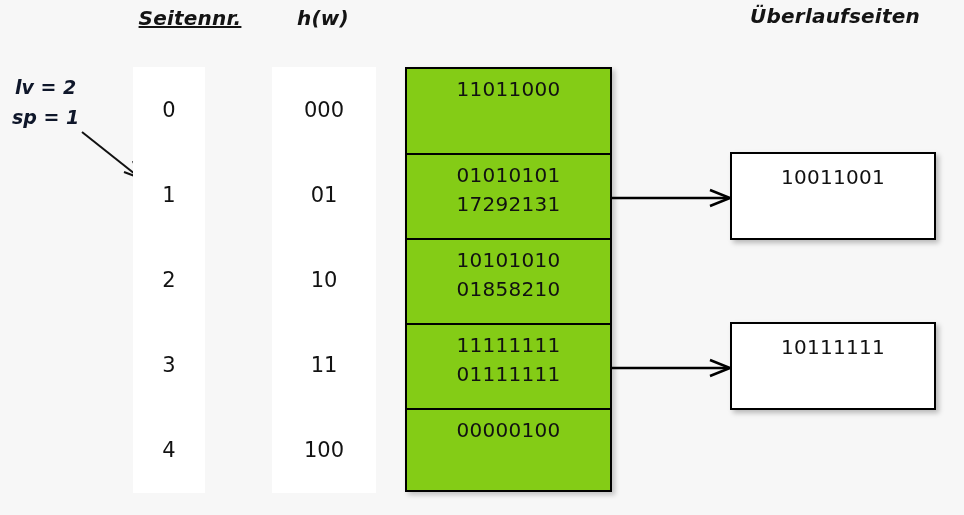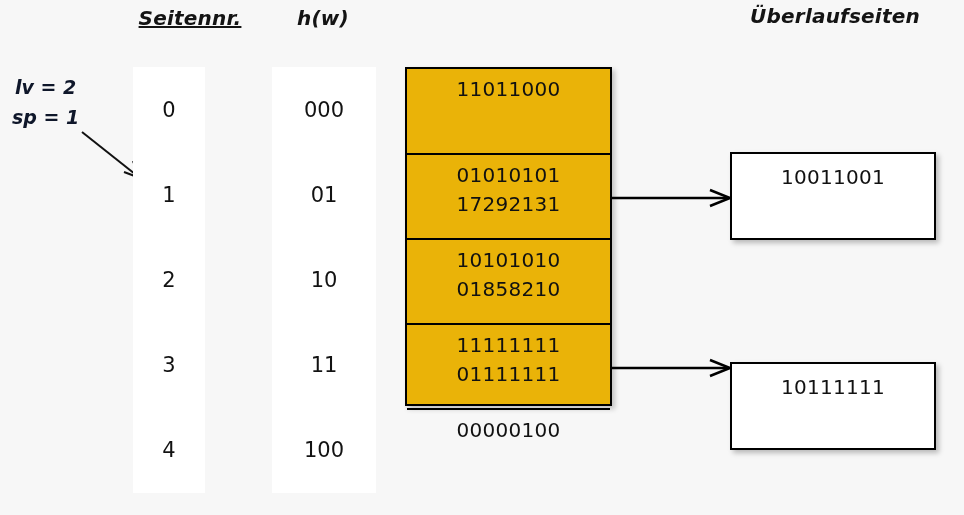--- a/index.html
+++ b/index.html
@@ -84,24 +84,24 @@
     font-weight: 500;
     color: #121212;
   }
 
   
   #seiten-table {
     position: absolute;
     left: 405px;
     top: 67px;
     width: 207px;
-    height: 339px;
+    height: 425px;
     border: 2.5px solid #000000;
     box-sizing: border-box;
-    background: #eab308;
+    background: #84cc16;
     box-shadow: 3px 3px 5px rgba(0,0,0,0.22);
   }
   .page-cell {
     position: absolute;
     left: 0;
     width: 100%;
     box-sizing: border-box;
     border-bottom: 2.5px solid #000000;
     padding-top: 6px;
     display: flex;
@@ -126,21 +126,21 @@
     box-sizing: border-box;
     background: #ffffff;
     box-shadow: 3px 3px 5px rgba(0,0,0,0.25);
     display: flex;
     align-items: flex-start;
     justify-content: center;
     padding-top: 9px;
   }
   .overflow-box .bit-row { font-size: 20px; }
   #overflow-box-0 { left: 730px; top: 152px; }
-  #overflow-box-1 { left: 730px; top: 322px; margin-top: 40px; }
+  #overflow-box-1 { left: 730px; top: 322px; }
 
   
   .connector {
     position: absolute;
     height: 24px;
     width: 126px;
   }
   #connector-0 { left: 610px; top: 186px; }
   #connector-1 { left: 610px; top: 356px; }
 </style>

